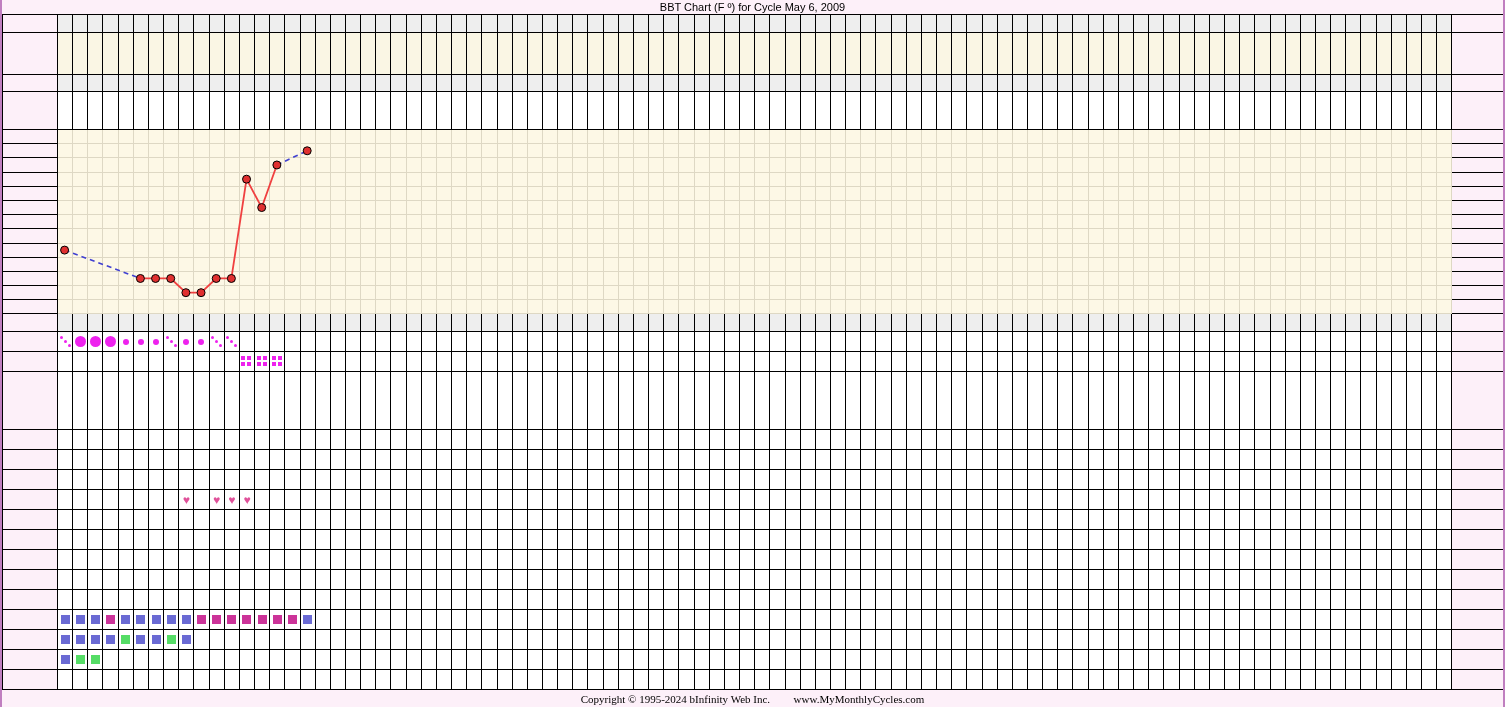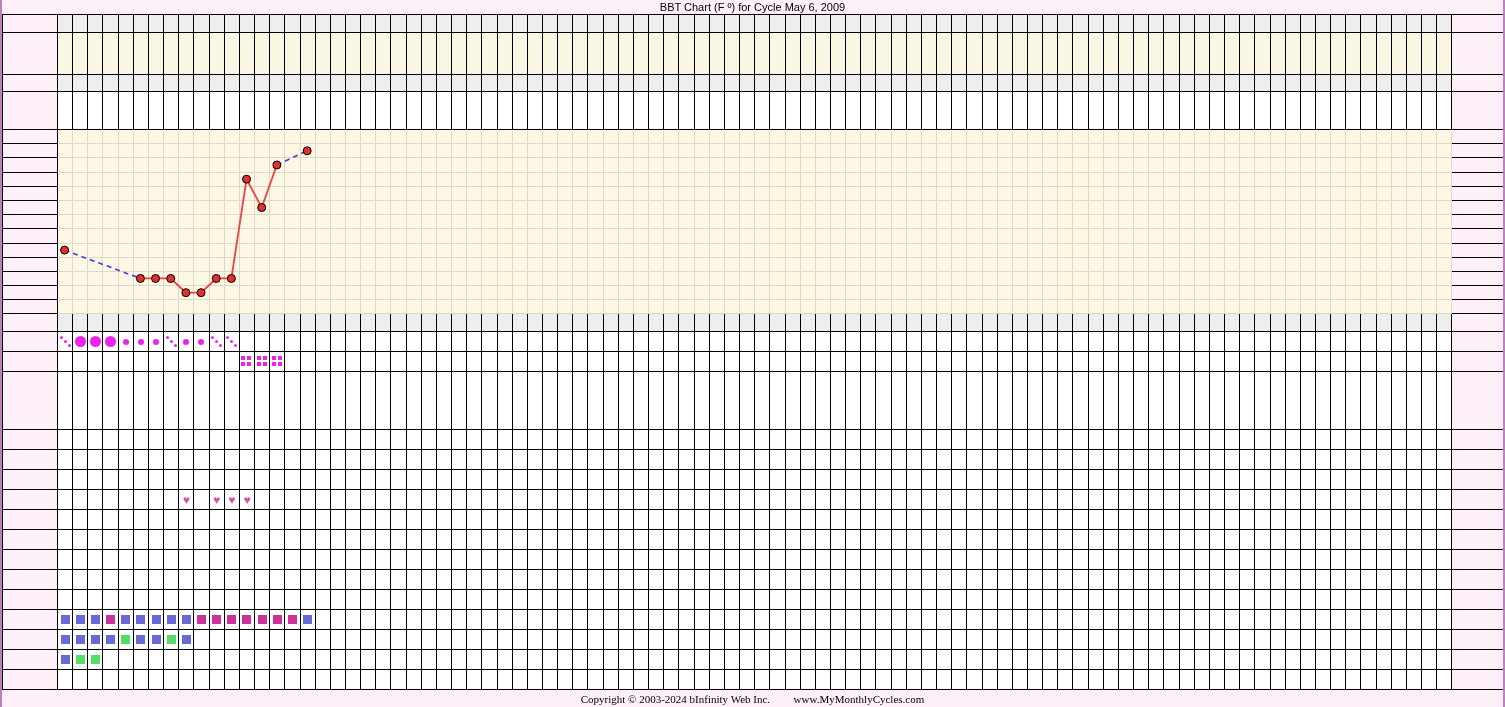--- a/index.html
+++ b/index.html
@@ -3805,17 +3805,17 @@
         <circle cx="214.21195652173913" cy="264.46874999999966" r="4" fill="#e03030" stroke="#000" stroke-width="1"></circle>
         <circle cx="229.375" cy="264.46874999999966" r="4" fill="#e03030" stroke="#000" stroke-width="1"></circle>
         <circle cx="244.53804347826087" cy="165.1562499999995" r="4" fill="#e03030" stroke="#000" stroke-width="1"></circle>
         <circle cx="259.70108695652175" cy="193.53124999999983" r="4" fill="#e03030" stroke="#000" stroke-width="1"></circle>
         <circle cx="274.8641304347826" cy="150.96875000000034" r="4" fill="#e03030" stroke="#000" stroke-width="1"></circle>
         <circle cx="305.1902173913044" cy="136.78124999999915" r="4" fill="#e03030" stroke="#000" stroke-width="1"></circle>
       </svg>
   </div>
 
   <div id="footer">
-    <span>Copyright © 2003-2024 bInfinity Web Inc.</span>
+    <span>Copyright © 1995-2024 bInfinity Web Inc.</span>
     <span class="sp"></span>
     <span>www.MyMonthlyCycles.com</span>
   </div>
 </div>
 
 </body></html>

